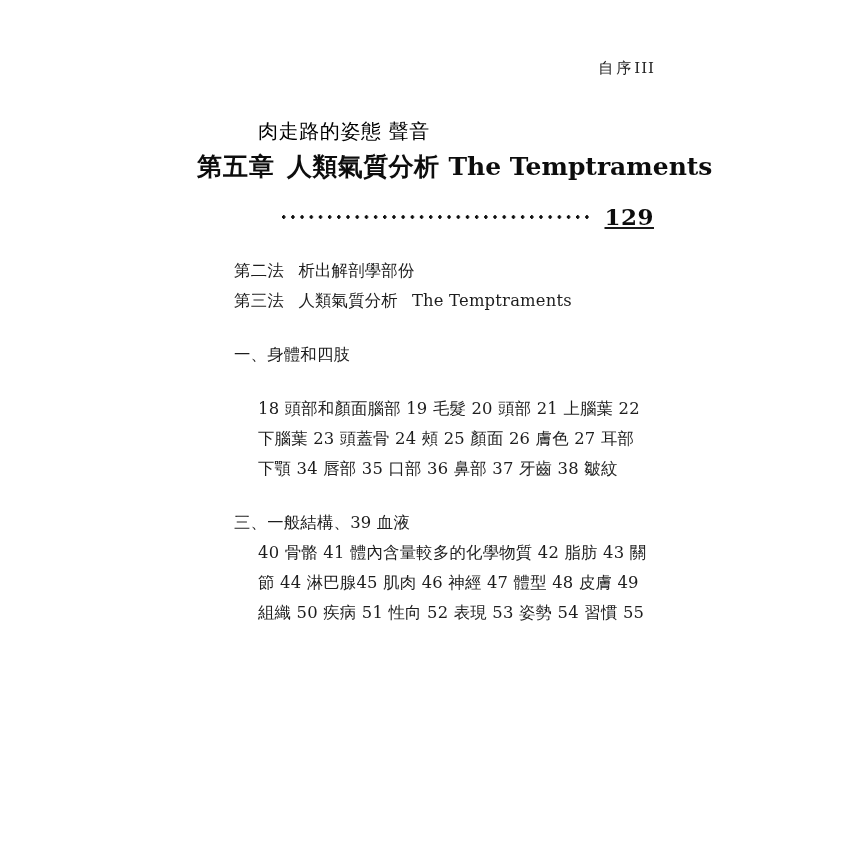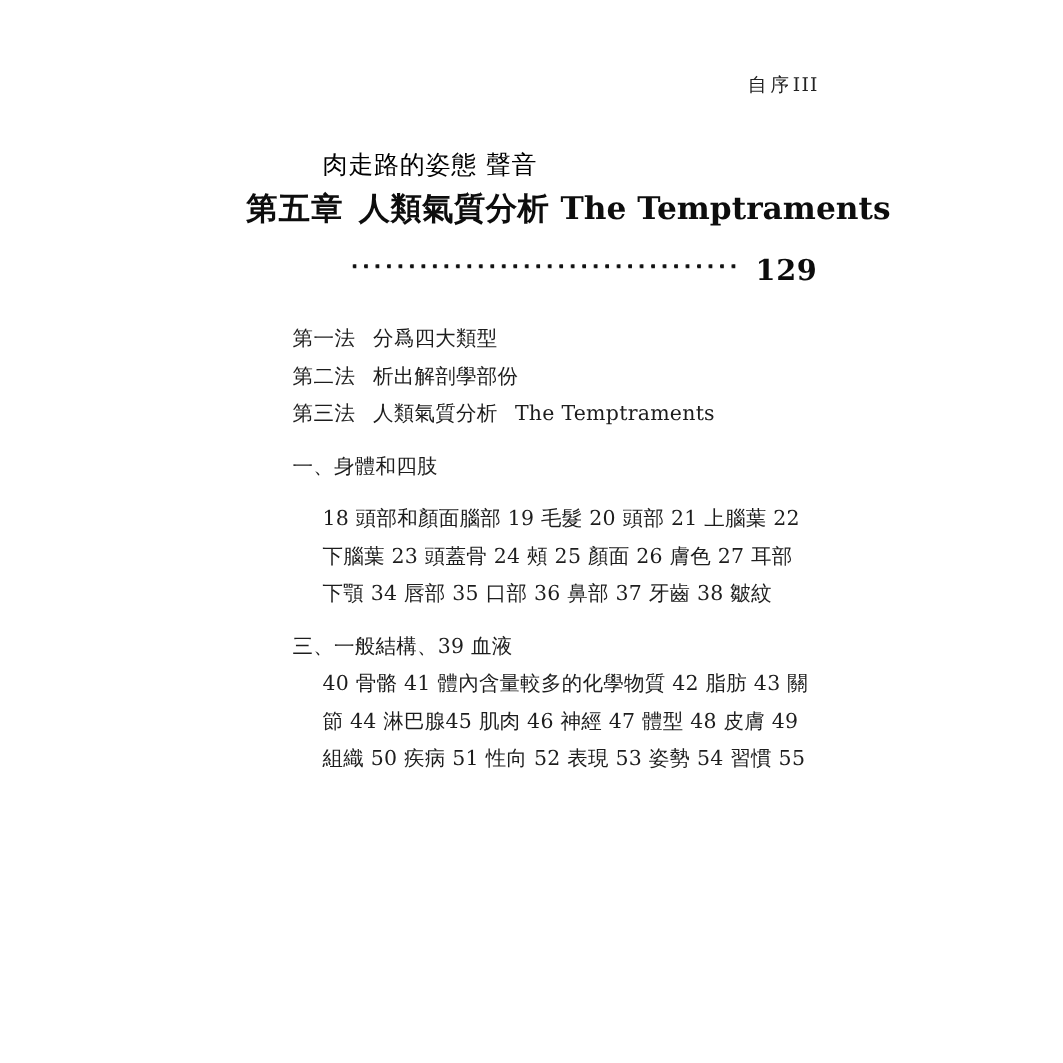--- a/index.html
+++ b/index.html
@@ -66,20 +66,22 @@
     letter-spacing: 0px;
   }
 
   
   .leader-row {
     position: absolute;
     top: 205px;
     left: 282px;
     width: 372px;
     display: flex;
+    align-items: center;
+    text-decoration: underline;
   }
   .leader-dots {
     flex: 1 1 auto;
     height: 16px;
     background-image: radial-gradient(circle at 1.6px 50%, #111 1.6px, rgba(0,0,0,0) 1.9px);
     background-size: 9.2px 16px;
     background-repeat: repeat-x;
     margin-right: 14px;
   }
   .leader-folio {
@@ -104,21 +106,21 @@
   .toc .method {
     white-space: nowrap;
   }
   .toc .method .m-name { letter-spacing: 0.4px; }
   .toc .method .m-desc { margin-left: 14px; }
   .toc .method .m-en {
     margin-left: 14px;
     font-family: "DejaVu Serif", "Liberation Serif", serif;
   }
 
-  .group { margin-top: 12px; }
+  .group { margin-top: 24px; }
   .group-head {
     white-space: nowrap;
     letter-spacing: 0.2px;
   }
   .group-lines {
     margin-left: 24px;
   }
   .group-lines .gline {
     white-space: nowrap;
     letter-spacing: 0.2px;
@@ -140,23 +142,20 @@
   </div>
 
   <div class="leader-row">
     <span class="leader-dots"></span>
     <span class="leader-folio">129</span>
   </div>
 
   <div class="toc">
 
     <div class="method">
-      <span class="m-name">第一法</span><span class="m-desc">分爲四大類型</span>
-    </div>
-    <div class="method">
       <span class="m-name">第二法</span><span class="m-desc">析出解剖學部份</span>
     </div>
     <div class="method">
       <span class="m-name">第三法</span><span class="m-desc">人類氣質分析</span><span class="m-en">The Temptraments</span>
     </div>
 
     <div class="group">
       <div class="group-head">一、身體和四肢</div>
     </div>
 

